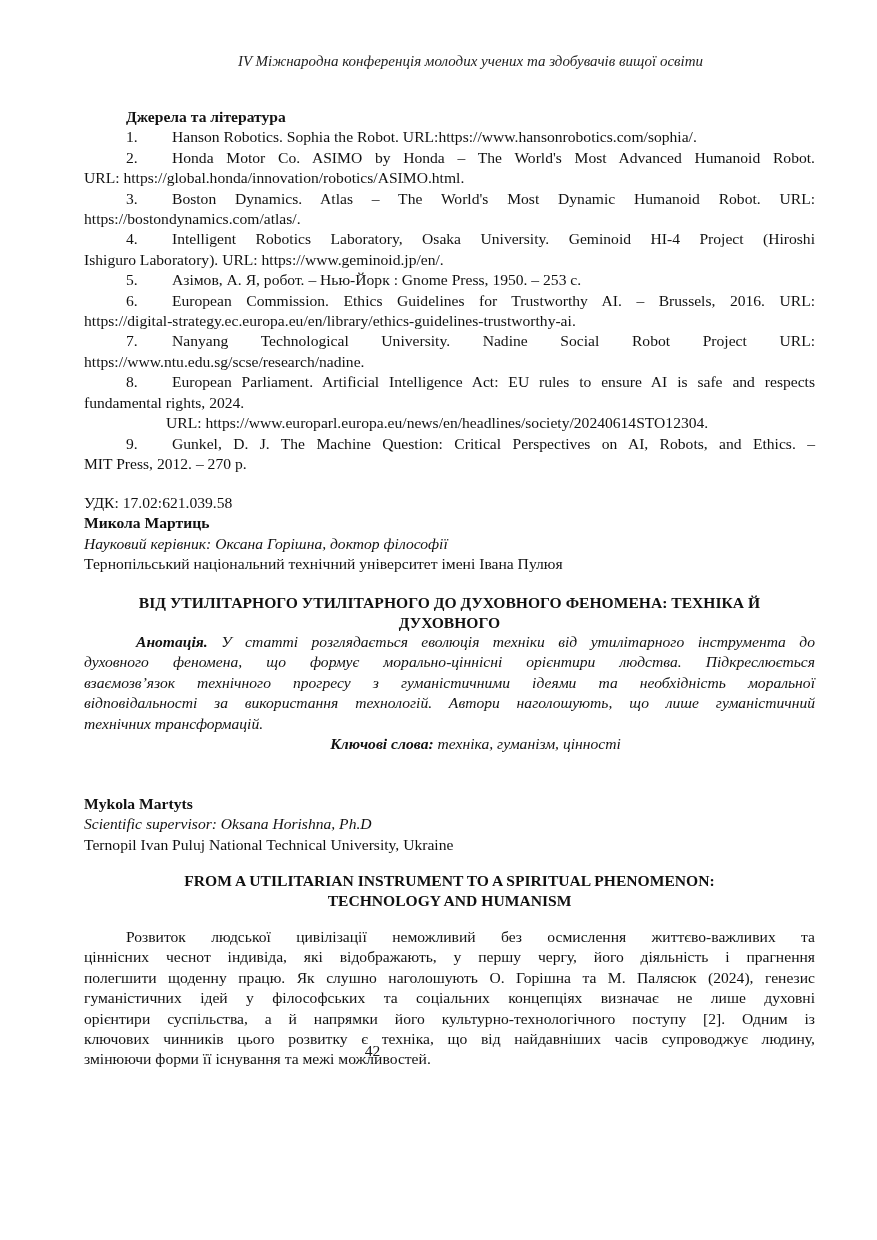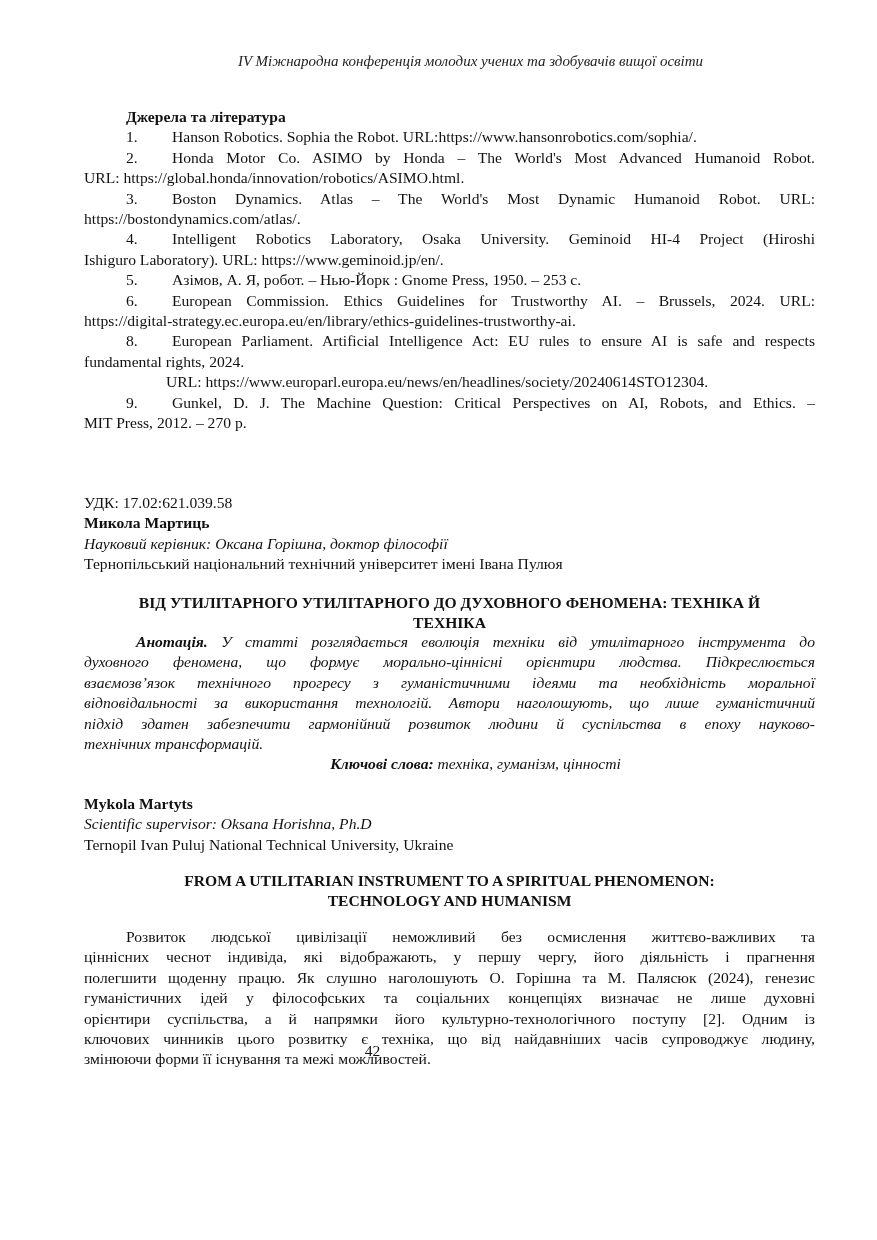--- a/index.html
+++ b/index.html
@@ -55,24 +55,28 @@
     <div>
       <span class="line ind just"><span class="num">4.</span><span>Intelligent Robotics Laboratory, Osaka University. Geminoid HI-4 Project (Hiroshi</span></span>
       <span class="line">Ishiguro Laboratory). URL: https://www.geminoid.jp/en/.</span>
     </div>
 
     <div>
       <span class="line ind"><span class="num">5.</span><span>Азімов, А. Я, робот. – Нью-Йорк : Gnome Press, 1950. – 253 с.</span></span>
     </div>
 
     <div>
-      <span class="line ind just"><span class="num">6.</span><span>European Commission. Ethics Guidelines for Trustworthy AI. – Brussels, 2024. URL:</span></span>
+      <span class="line ind just"><span class="num">6.</span><span>European Commission. Ethics Guidelines for Trustworthy AI. – Brussels, 2016. URL:</span></span>
       <span class="line">https://digital-strategy.ec.europa.eu/en/library/ethics-guidelines-trustworthy-ai.</span>
     </div>
 
+    <div>
+      <span class="line ind just"><span class="num">7.</span><span>Nanyang Technological University. Nadine Social Robot Project URL:</span></span>
+      <span class="line">https://www.ntu.edu.sg/scse/research/nadine.</span>
+    </div>
 
     <div>
       <span class="line ind just"><span class="num">8.</span><span>European Parliament. Artificial Intelligence Act: EU rules to ensure AI is safe and respects</span></span>
       <span class="line">fundamental rights, 2024.</span>
       <span class="line ind-url">URL: https://www.europarl.europa.eu/news/en/headlines/society/20240614STO12304.</span>
     </div>
 
     <div>
       <span class="line ind just"><span class="num">9.</span><span>Gunkel, D. J. The Machine Question: Critical Perspectives on AI, Robots, and Ethics. –</span></span>
       <span class="line">MIT Press, 2012. – 270 p.</span>
@@ -81,29 +85,28 @@
 
   <div class="content udk">
     <div class="line">УДК: 17.02:621.039.58</div>
     <div class="line bold">Микола Мартиць</div>
     <div class="line ital">Науковий керівник: Оксана Горішна, доктор філософії</div>
     <div class="line">Тернопільський національний технічний університет імені Івана Пулюя</div>
   </div>
 
   <div class="content title-ua center bold">
     <div class="line">ВІД УТИЛІТАРНОГО УТИЛІТАРНОГО ДО ДУХОВНОГО ФЕНОМЕНА: ТЕХНІКА Й</div>
-    <div class="line">ТЕХНІКА</div>
+    <div class="line">ДУХОВНОГО</div>
   </div>
 
   <div class="content abstract ital">
     <span class="line just ind-abs"><span class="bold">Анотація.</span> <span>У статті розглядається еволюція техніки від утилітарного інструмента до</span></span>
     <span class="line just">духовного феномена, що формує морально-ціннісні орієнтири людства. Підкреслюється</span>
     <span class="line just">взаємозв’язок технічного прогресу з гуманістичними ідеями та необхідність моральної</span>
     <span class="line just">відповідальності за використання технологій. Автори наголошують, що лише гуманістичний</span>
-    <span class="line just">підхід здатен забезпечити гармонійний розвиток людини й суспільства в епоху науково-</span>
     <span class="line">технічних трансформацій.</span>
     <span class="line ind-abs"><span class="bold">Ключові слова:</span> <span>техніка, гуманізм, цінності</span></span>
   </div>
 
   <div class="content en">
     <div class="line bold">Mykola Martyts</div>
     <div class="line ital"><span>Scientific supervisor</span><span>: Oksana  Horishna, Ph.D</span></div>
     <div class="line">Ternopil Ivan Puluj National Technical University, Ukraine</div>
   </div>
 

